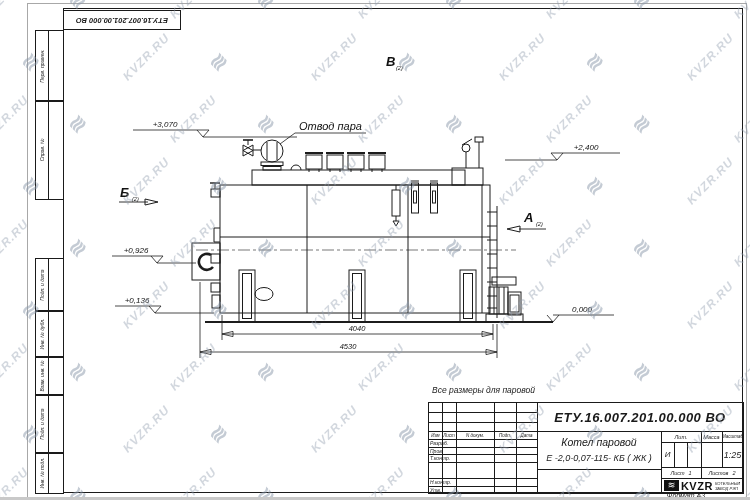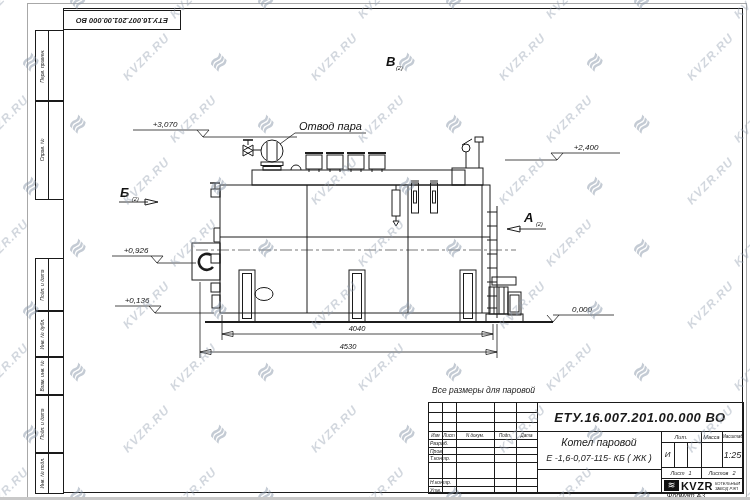--- a/index.html
+++ b/index.html
@@ -396,21 +396,21 @@
     <div class="cell f45" style="left:65px;top:28px;width:22px;height:8px;">Подп.</div>
     <div class="cell f45" style="left:87px;top:28px;width:21px;height:8px;">Дата</div>
 
     <div class="cell f5" style="left:1px;top:36px;width:26px;height:8px;justify-content:flex-start;">Разраб.</div>
     <div class="cell f5" style="left:1px;top:44px;width:26px;height:7px;justify-content:flex-start;">Пров.</div>
     <div class="cell f5" style="left:1px;top:51px;width:26px;height:8px;justify-content:flex-start;">Т.контр.</div>
     <div class="cell f5" style="left:1px;top:75px;width:26px;height:8px;justify-content:flex-start;">Н.контр.</div>
     <div class="cell f5" style="left:1px;top:83px;width:26px;height:7px;justify-content:flex-start;">Утв.</div>
 
     <div class="cell f10" style="left:108px;top:31px;width:124px;height:16px;">Котел паровой</div>
-    <div class="cell f9" style="left:108px;top:47px;width:124px;height:15px;">Е -1,6-0,07-115- КБ ( ЖК )</div>
+    <div class="cell f9" style="left:108px;top:47px;width:124px;height:15px;">Е -2,0-0,07-115- КБ ( ЖК )</div>
 
     <div class="cell f55" style="left:232px;top:28px;width:40px;height:11px;">Лит.</div>
     <div class="cell f55" style="left:272px;top:28px;width:21px;height:11px;">Масса</div>
     <div class="cell f45" style="left:293px;top:28px;width:21px;height:11px;">Масштаб</div>
     <div class="cell f8" style="left:232px;top:39px;width:13px;height:25px;">И</div>
     <div class="cell f9" style="left:293px;top:39px;width:21px;height:25px;">1:25</div>
 
     <div class="cell f55" style="left:232px;top:64px;width:40px;height:11px;gap:4px;">
       <span>Лист</span>
         <span>1</span>

